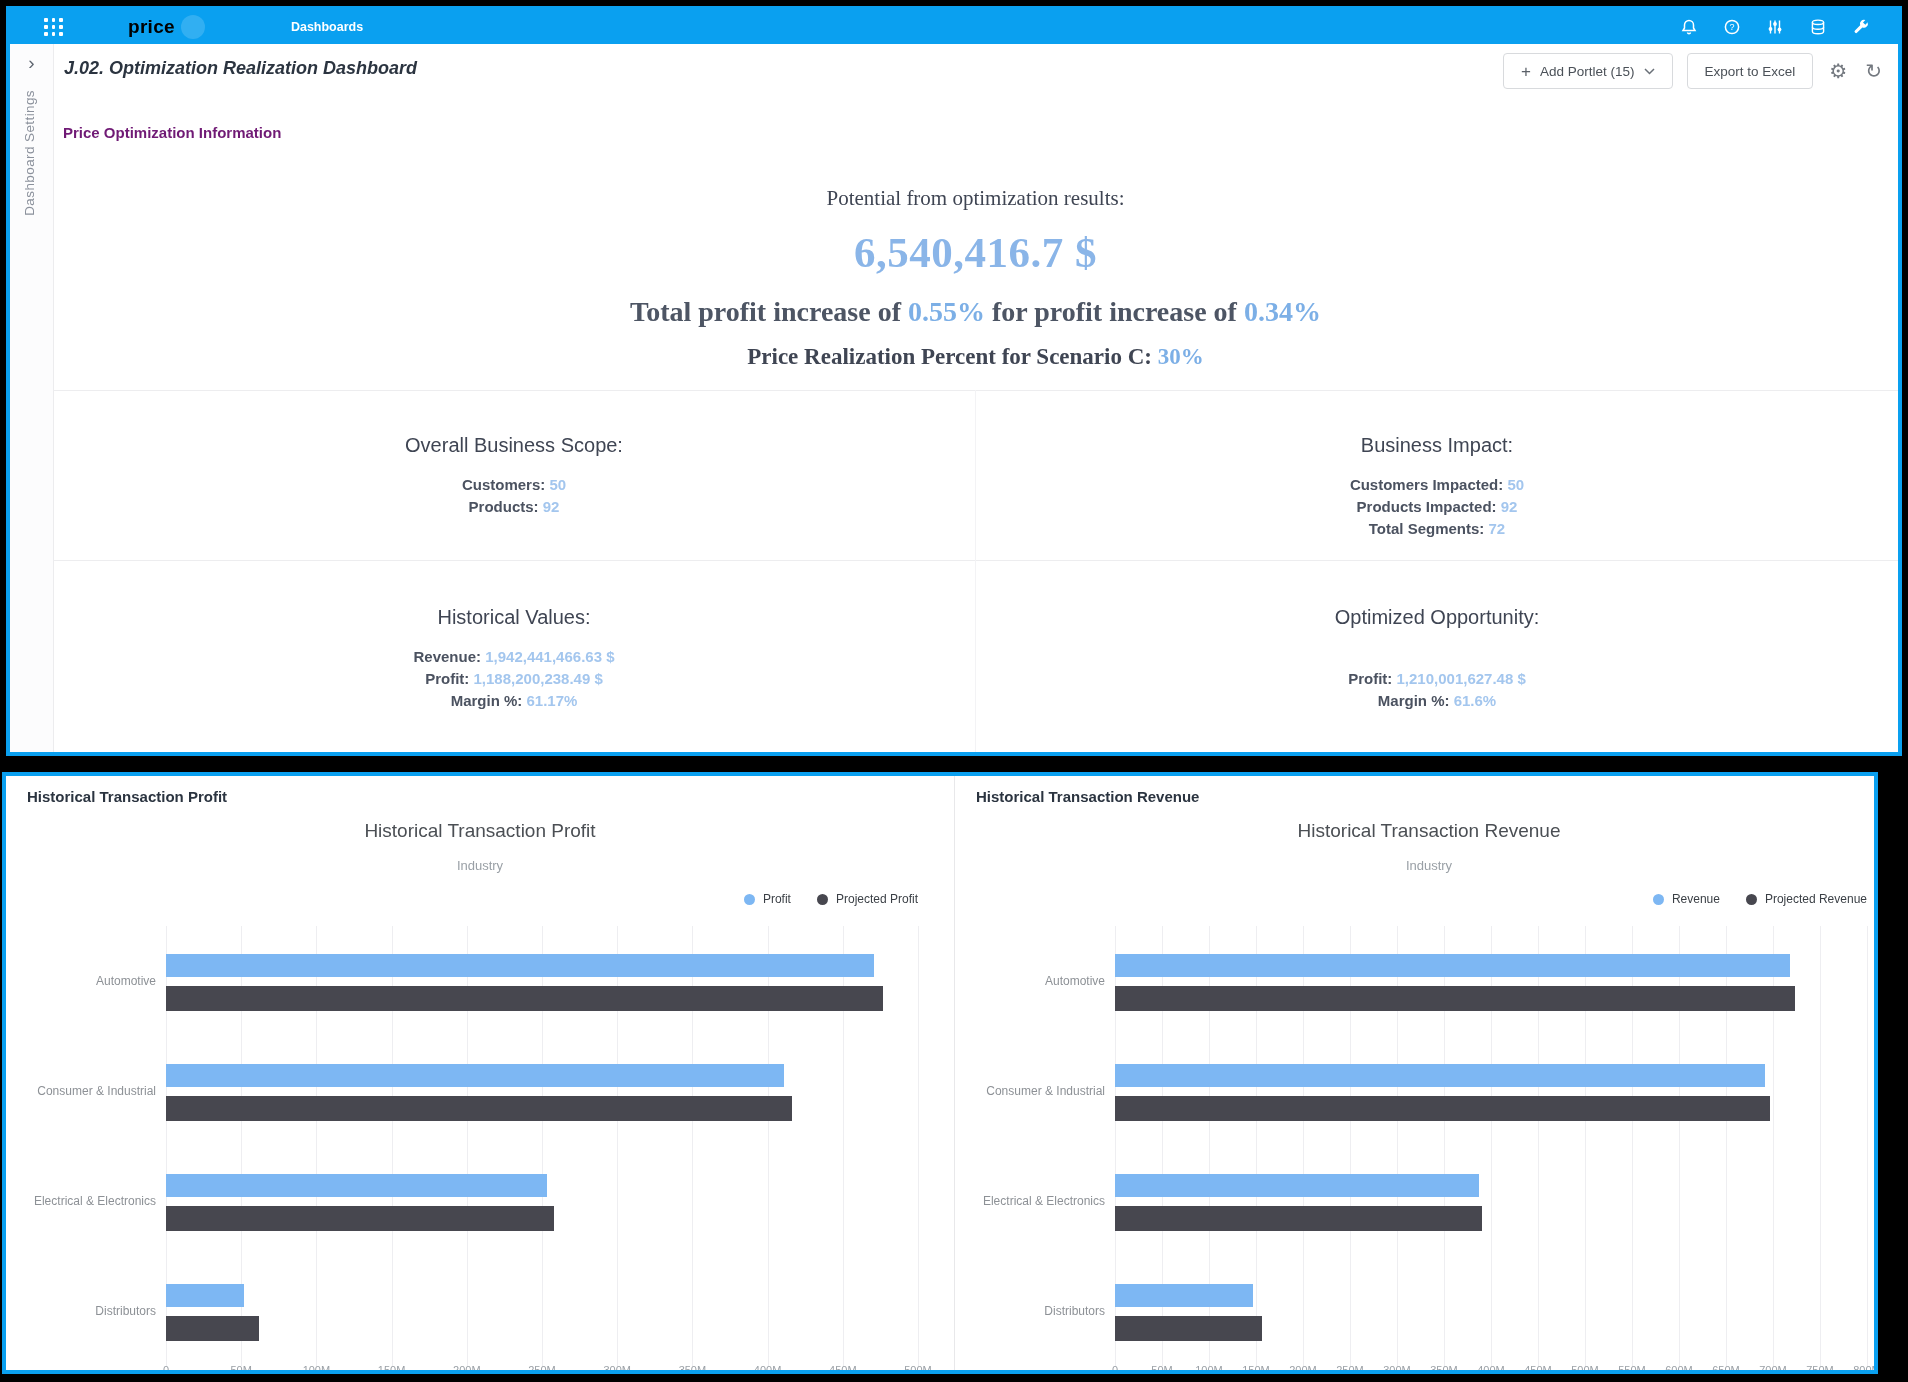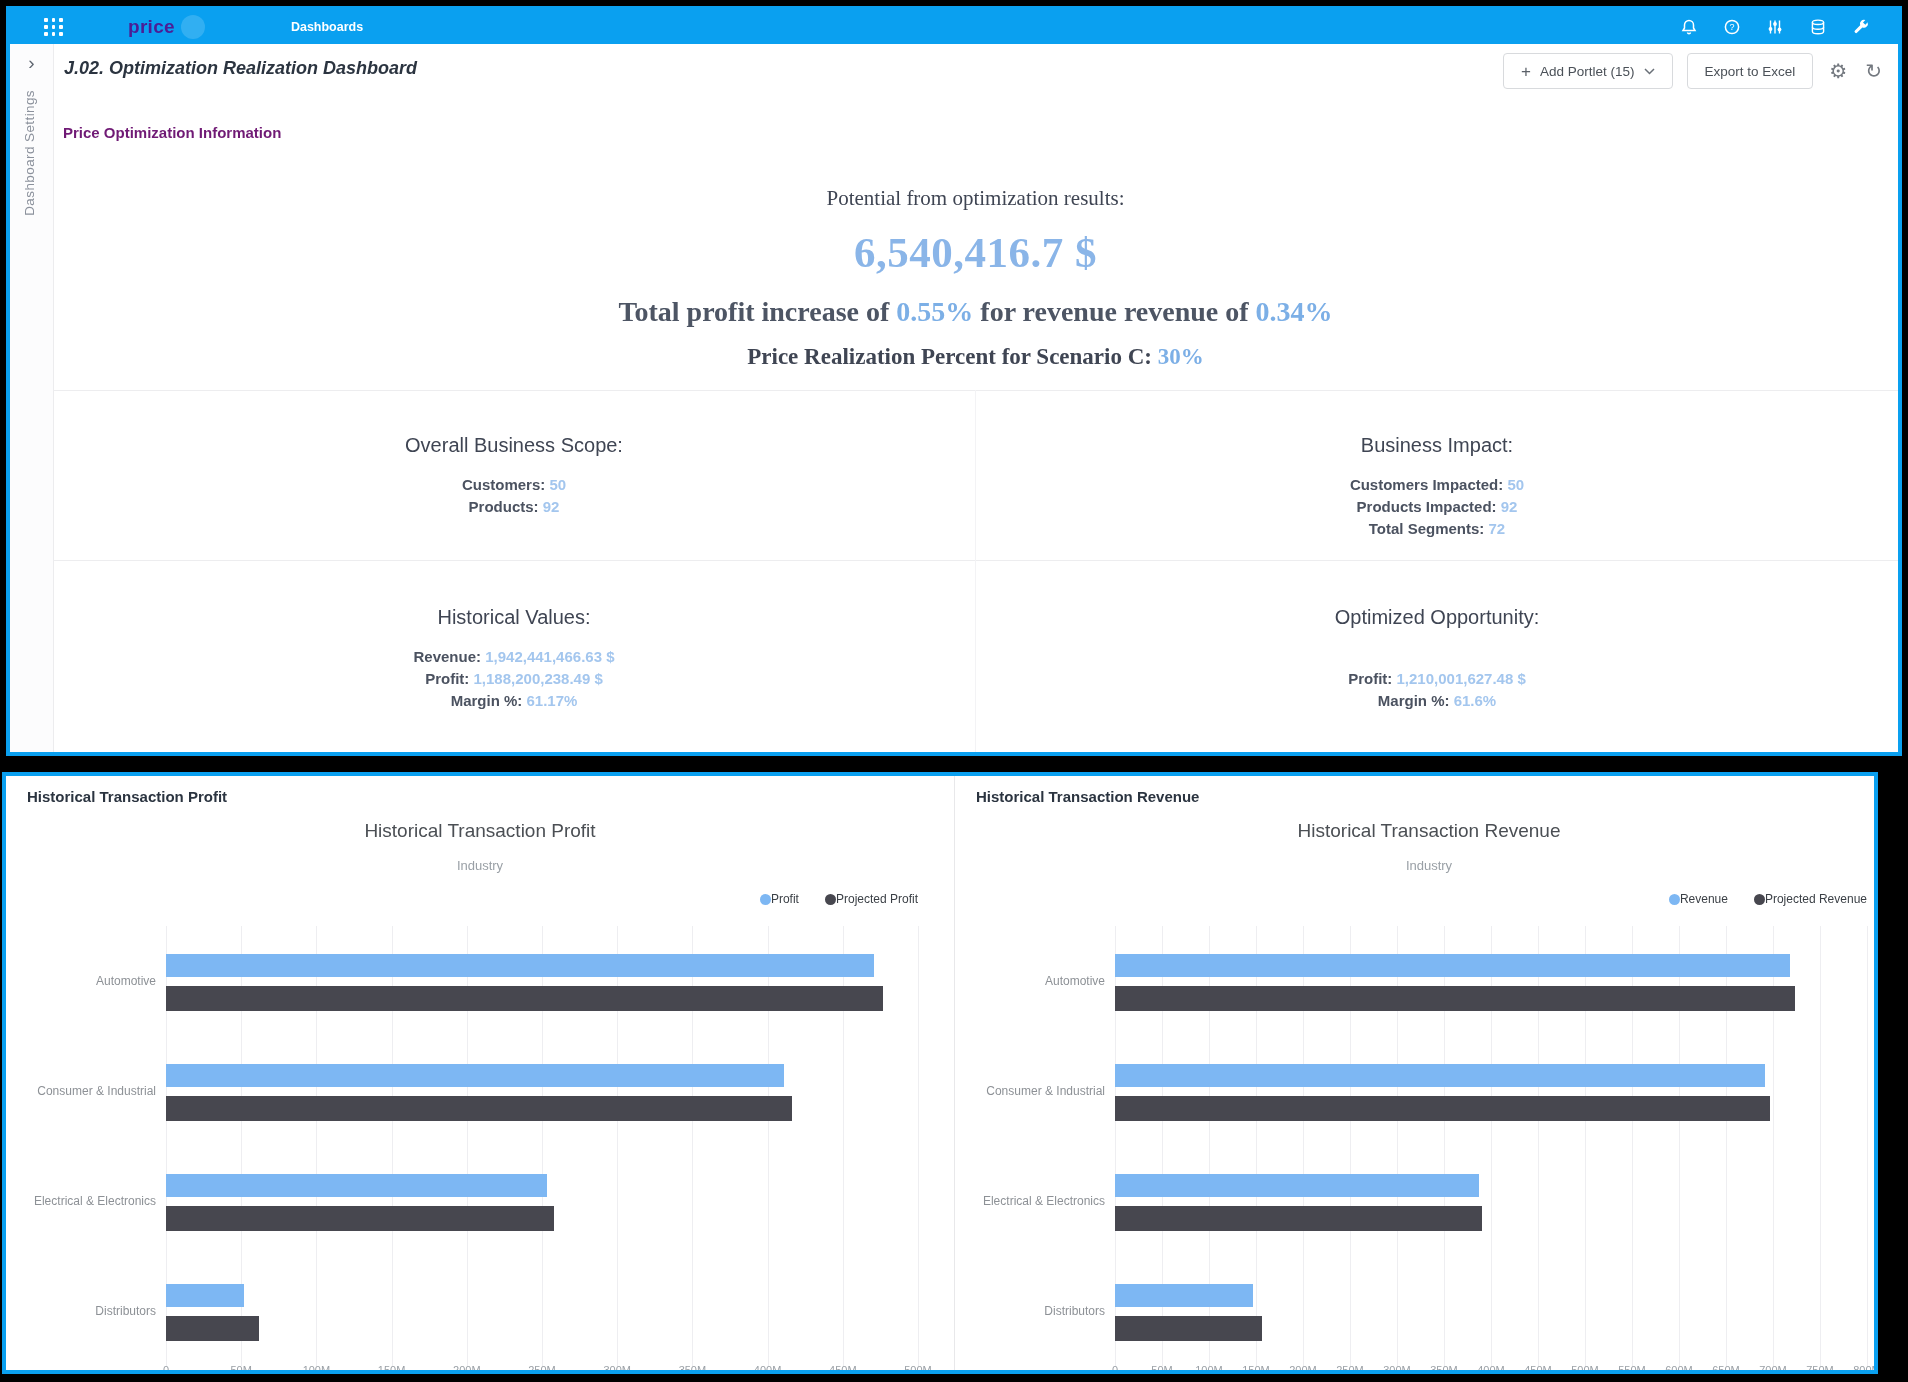--- a/index.html
+++ b/index.html
@@ -9,21 +9,21 @@
   .panel { position:absolute; background:#fff; border:4px solid #0aa0f0; box-sizing:border-box; }
   .top-panel { left:6px; top:6px; width:1896px; height:750px; overflow:hidden; }
   .bottom-panel { left:2px; top:772px; width:1876px; height:602px; display:flex; overflow:hidden; }
 
   
   .appbar { position:absolute; left:0; top:0; right:0; height:34px; background:#0aa0f0;
             display:flex; align-items:center; justify-content:space-between; padding:0 16px 0 34px; box-sizing:border-box; }
   .appbar-left { display:flex; align-items:center; }
   .grid-icon { width:20px; height:18px; display:grid; grid-template-columns:repeat(3,1fr); grid-template-rows:repeat(3,1fr); gap:3px; cursor:pointer; }
   .grid-icon i { width:3.5px; height:3.5px; background:#fff; border-radius:1px; }
-  .logo { color:#4c1d95; font-size:19px; font-weight:700; letter-spacing:.3px; margin-left:64px; cursor:pointer; }
+  .logo { color:#000000; font-size:19px; font-weight:700; letter-spacing:.3px; margin-left:64px; cursor:pointer; }
   .logo-mark { width:24px; height:24px; border-radius:50%; background:rgba(255,255,255,.16); margin-left:6px; }
   .nav-item { color:#fff; font-size:12.5px; font-weight:700; margin-left:86px; cursor:pointer; }
   .appbar-icons { display:flex; align-items:center; gap:25px; margin-right:12px; }
   .abar-icon { width:18px; height:18px; display:block; cursor:pointer; }
 
   
   .page-title { position:absolute; left:54px; top:48px; margin:0; font-size:18px; font-weight:600; color:#2b3440;font-style:italic; }
   .actions { position:absolute; right:14px; top:43px; display:flex; align-items:center; gap:14px; }
   .btn { height:36px; border:1px solid #d8dadd; border-radius:4px; background:#fff; color:#4b5158;
          font-size:13.5px; display:flex; align-items:center; gap:9px; padding:0 17px; cursor:pointer; white-space:nowrap; }
@@ -51,21 +51,21 @@
   .quad-row .val { color:#a3c6ee; }
   .qleft { left:43px; } .qright { left:966px; }
 
   
   .portlet { position:relative; width:948px; height:594px; background:#fff; overflow:hidden; flex:none; }
   .portlet + .portlet { border-left:1px solid #e8e8ea; }
   .portlet-header { position:absolute; left:21px; top:12px; font-size:15px; font-weight:700; color:#2b3440; }
   .chart-title { position:absolute; left:0; right:0; top:44px; text-align:center; font-size:19px; font-weight:400; color:#4b4f54; }
   .chart-subtitle { position:absolute; left:0; right:0; top:82px; text-align:center; font-size:13px; color:#9aa0a6; }
   .legend { position:absolute; right:36px; top:116px; display:flex; gap:26px; }
-  .legend-item { display:flex; align-items:center; gap:0; font-size:12px; color:#3a3f45; cursor:pointer; }
+  .legend-item { display:flex; align-items:center; gap:8px; font-size:12px; color:#3a3f45; cursor:pointer; }
   .legend-dot { width:11px; height:11px; border-radius:50%; flex:none; }
   .plot { position:absolute; left:160px; top:150px; width:752px; height:440px; }
   .gridline { position:absolute; top:0; bottom:0; width:1px; background:#eeeef1; }
   .chart-row { position:absolute; left:0; width:100%; height:110px; }
   .bar { position:absolute; left:0; }
   .bar.s0 { top:28px; height:23px; }
   .bar.s1 { top:60px; height:25px; }
   .cat-label { position:absolute; right:calc(100% + 10px); top:50%; transform:translateY(-50%);
                white-space:nowrap; font-size:12px; color:#8d9196; }
   .ticks { position:absolute; left:160px; top:588px; width:752px; height:14px; }
@@ -145,21 +145,21 @@
       </button>
       <button class="icon-btn">⚙</button>
       <button class="icon-btn">↻</button>
     </div>
 
     <div class="section-label">Price Optimization Information</div>
 
     <div class="cline potential-label">Potential from optimization results:</div>
     <div class="cline potential-value">6,540,416.7 $</div>
 
-    <div class="cline increase-line"><span>Total profit increase of </span><span class="pct">0.55%</span><span> for revenue revenue of </span><span class="pct">0.34%</span></div>
+    <div class="cline increase-line"><span>Total profit increase of </span><span class="pct">0.55%</span><span> for profit increase of </span><span class="pct">0.34%</span></div>
 
     <div class="cline realization-line"><span>Price Realization Percent for Scenario C: </span><span class="pct">30%</span></div>
 
     <div class="hdiv" style="top:380px"></div>
     <div class="hdiv" style="top:550px"></div>
     <div class="vdiv"></div>
 
     <div class="quad-title qleft" style="top:424px">Overall Business Scope:</div>
     <div class="quad-row qleft" style="top:466px"><span>Customers: </span><span class="val">50</span></div>
     <div class="quad-row qleft" style="top:488px"><span>Products: </span><span class="val">92</span></div>

